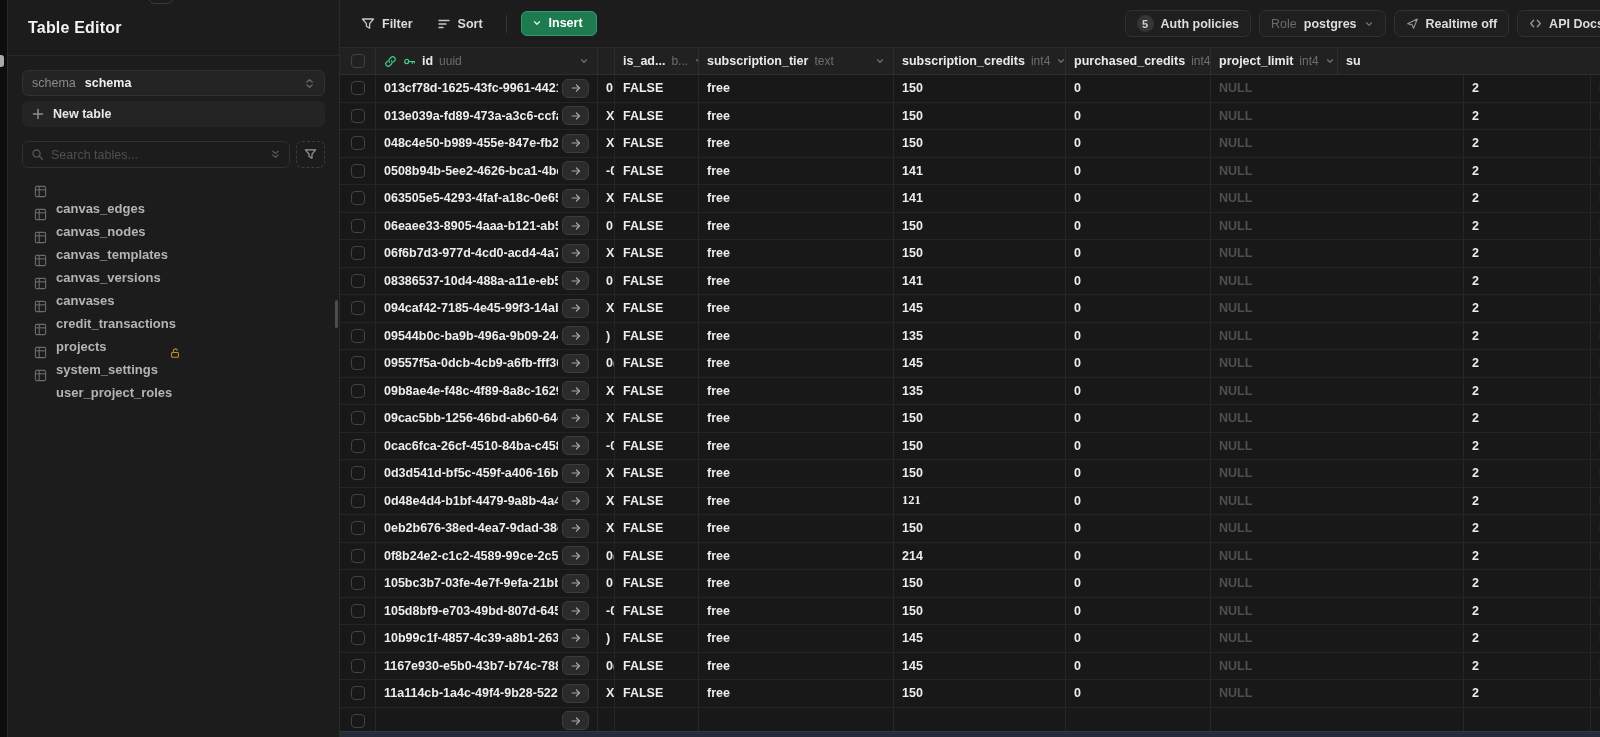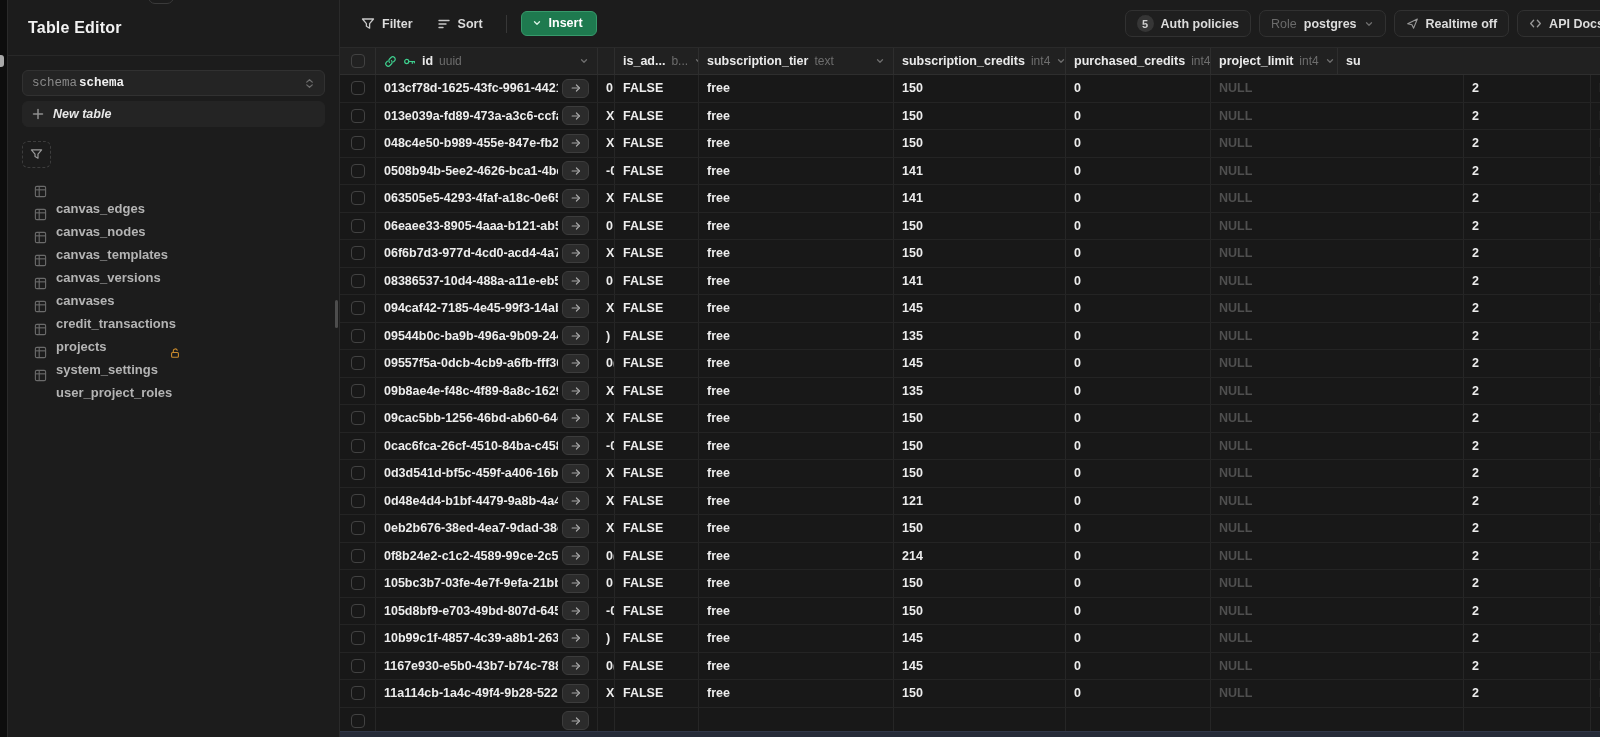--- a/index.html
+++ b/index.html
@@ -11,25 +11,25 @@
   
   .rail { width:8px; background:#0d0d0d; border-right:1px solid #2a2a2a; position:relative; flex:none; }
   .rail-blob { position:absolute; left:0; top:55px; width:4px; height:12px; background:#a9a9a9; border-radius:0 3px 3px 0; }
 
   
   .sidebar { width:332px; flex:none; background:#1c1c1c; border-right:1px solid #2a2a2a; position:relative; }
   .sidebar-header { height:56px; display:flex; align-items:center; padding:0 20px; border-bottom:1px solid #282828; position:relative; }
   .sidebar-title { font-size:16px; font-weight:700; color:#f2f2f2; letter-spacing:.2px; }
   .top-fragment { position:absolute; left:140px; top:-10px; width:26px; height:14px; border:1px solid #3a3a3a; border-radius:7px; background:#1c1c1c; }
   .sidebar-body { padding:14px 14px 0 14px; }
-  .schema-select { height:26px; display:flex; align-items:center; gap:2px; background:#242424; border:1px solid #313131; border-radius:6px; padding:0 9px; cursor:pointer;font-family:Liberation Mono, monospace; }
+  .schema-select { height:26px; display:flex; align-items:center; gap:9px; background:#242424; border:1px solid #313131; border-radius:6px; padding:0 9px; cursor:pointer; }
   .schema-label { color:#8a8a8a; font-size:12.5px; }
   .schema-value { color:#f0f0f0; font-size:12.5px; font-weight:700; flex:1; }
   .new-table-btn { margin-top:5px; height:26px; width:100%; display:flex; align-items:center; gap:9px; background:#242424; border:1px solid #242424; border-radius:6px; padding:0 9px; cursor:pointer; }
-  .new-table-label { color:#e8e8e8; font-size:12.5px; font-weight:700;font-style:italic; }
+  .new-table-label { color:#e8e8e8; font-size:12.5px; font-weight:700; }
   .search-row { margin-top:14px; display:flex; gap:6px; align-items:center; }
   .search-box { flex:1; height:27px; display:flex; align-items:center; gap:7px; border:1px solid #313131; border-radius:6px; padding:0 8px; background:#1c1c1c; }
   .search-box input { flex:1; background:transparent; border:none; outline:none; color:#d0d0d0; font-size:12.5px; font-family:inherit; }
   .search-box input::placeholder { color:#4f4f4f; }
   .filter-mini-btn { width:29px; height:27px; flex:none; border:1px dashed #3d3d3d; background:transparent; border-radius:6px; display:flex; align-items:center; justify-content:center; cursor:pointer; }
   .table-list { margin-top:12px; }
   .table-item { height:23px; display:flex; align-items:center; gap:9px; padding-left:12px; cursor:pointer; position:relative; }
   .table-item .label { font-size:13px; font-weight:600; color:#b4b4b4;margin-top:34px; }
   .table-item.selected { background:#2f2f2f; }
   .table-item.selected::before { content:""; position:absolute; left:0; top:1px; bottom:1px; width:3px; background:#ffffff; border-radius:0 2px 2px 0; }
@@ -96,20 +96,35 @@
       <button class="new-table-btn">
         <span>
           <svg width="12" height="12" viewBox="0 0 12 12" stroke="#8f8f8f" stroke-width="1.5" stroke-linecap="round">
               <line x1="6" y1="1.5" x2="6" y2="10.5"></line>
               <line x1="1.5" y1="6" x2="10.5" y2="6"></line>
             </svg>
         </span>
         <span class="new-table-label">New table</span>
       </button>
       <div class="search-row">
+        <div class="search-box">
+          <span>
+            <svg width="13" height="13" viewBox="0 0 14 14" fill="none" stroke="#565656" stroke-width="1.5" stroke-linecap="round">
+                <circle cx="6" cy="6" r="3.8"></circle>
+                <line x1="9" y1="9" x2="12.2" y2="12.2"></line>
+              </svg>
+          </span>
+          <input type="text" placeholder="Search tables..." style="">
+          <span>
+            <svg width="11" height="11" viewBox="0 0 12 12" fill="none" stroke="#565656" stroke-width="1.4" stroke-linecap="round" stroke-linejoin="round">
+                <polyline points="3,2.5 6,5 9,2.5"></polyline>
+                <polyline points="3,6.5 6,9 9,6.5"></polyline>
+              </svg>
+          </span>
+        </div>
         <button class="filter-mini-btn">
           <span>
             <svg width="13" height="13" viewBox="0 0 14 14" fill="none" stroke="#9a9a9a" stroke-width="1.3" stroke-linejoin="round">
                 <path d="M1.5 2 h11 L8.6 6.6 v4.4 l-3.2 -1.9 v-2.5 Z"></path>
               </svg>
           </span>
         </button>
       </div>
       <nav class="table-list" id="table-list">
           <div class="table-item">
@@ -691,21 +706,21 @@
               <button class="expand-btn">
                 <svg width="12" height="12" viewBox="0 0 14 14" fill="none" stroke="#a8a8a8" stroke-width="1.4" stroke-linecap="round" stroke-linejoin="round">
                   <line x1="2.5" y1="7" x2="11" y2="7"></line>
                   <polyline points="7.5,3.5 11,7 7.5,10.5"></polyline>
                 </svg>
               </button>
             </div>
             <div class="cell" style="width: 13px;">X</div>
             <div class="cell" style="width: 84px;">FALSE</div>
             <div class="cell" style="width: 195px;">free</div>
-            <div class="cell" style="width: 172px;">121</div>
+            <div class="cell" style="width: 172px; font-family: Liberation Serif, serif;">121</div>
             <div class="cell" style="width: 145px;">0</div>
             <div class="cell null-val" style="width: 253px;">NULL</div>
             <div class="cell" style="width: 127px;">2</div>
             <div class="cell null-val" style="flex: 1 1 0%; min-width: 0px; border-right: none;">NULL</div>
           </div>
           <div class="grid-row">
             <div class="cell cell-select" style="width: 36px;">
               <div class="checkbox"></div>
             </div>
             <div class="cell" style="width: 222px;">

